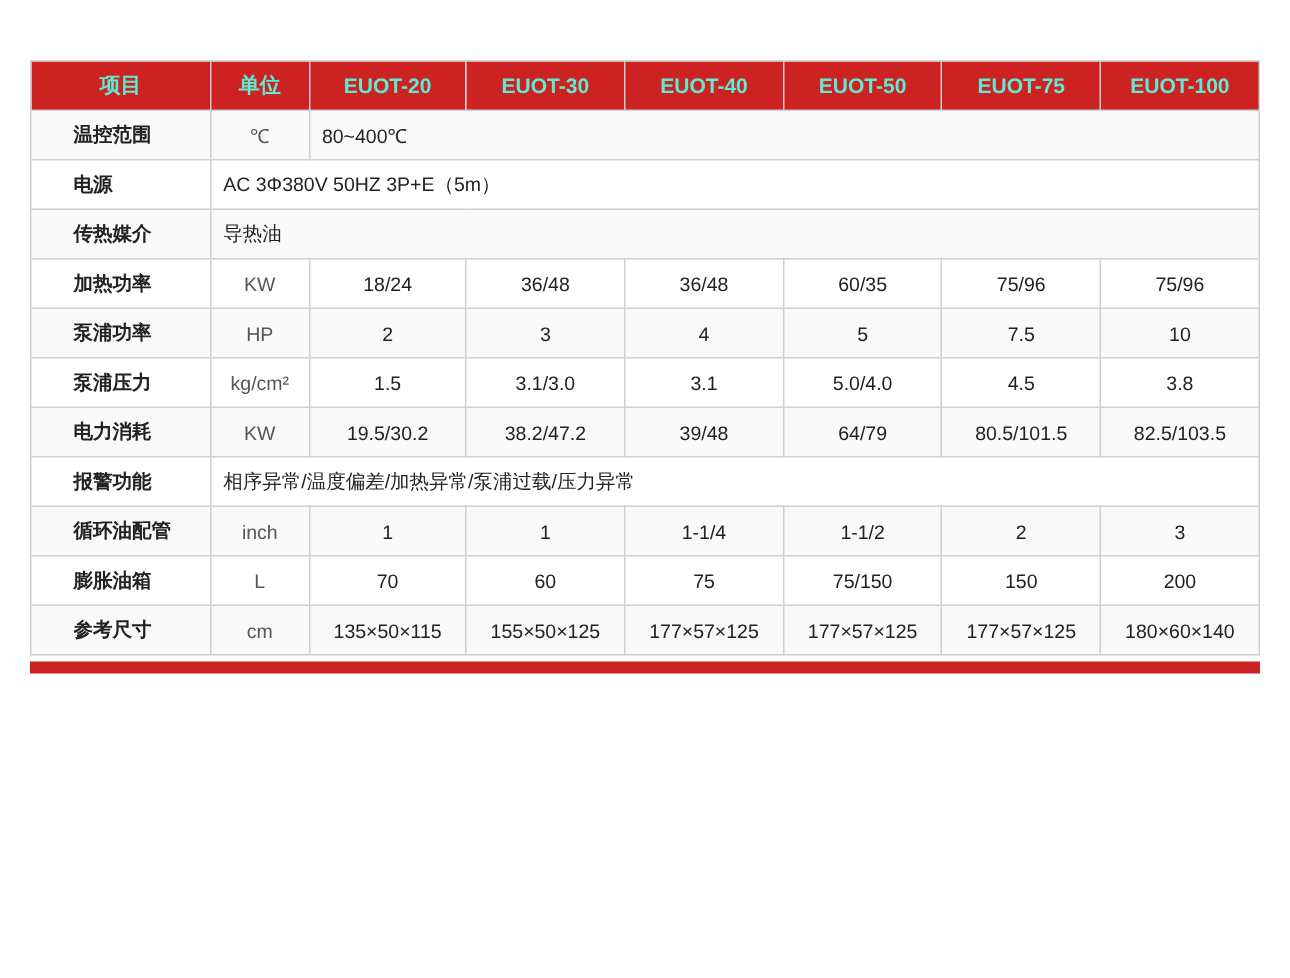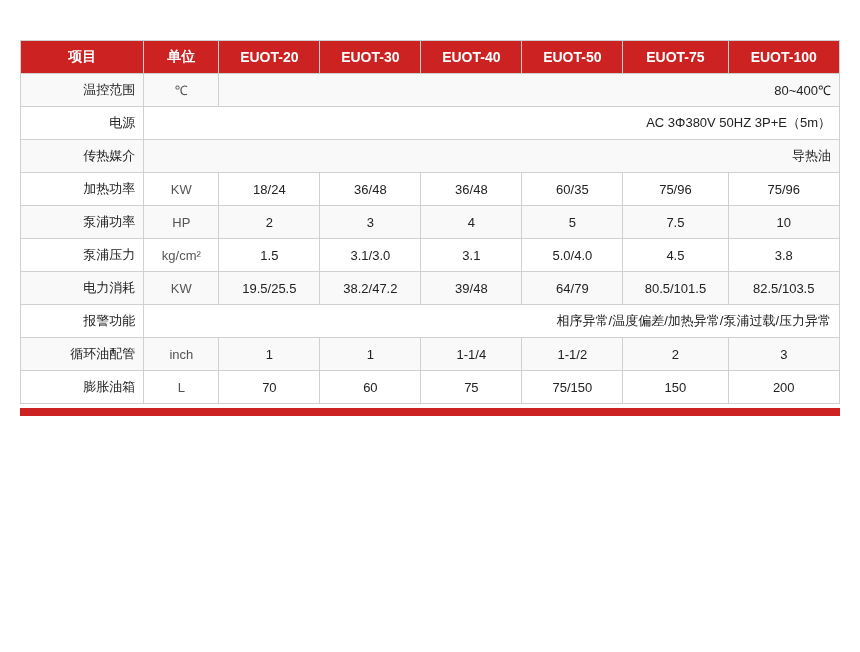--- a/index.html
+++ b/index.html
@@ -37,41 +37,41 @@
     .param-table th, .param-table td {
       border: 1px solid #d0d0d0;
       padding: 7px 8px;
       text-align: center;
       color: #222;
     }
     .param-table thead tr {
       background-color: #cc2222;
     }
     .param-table thead th {
-      color: #ffffff;
+      color: #5eead4;
       font-weight: bold;
       font-size: 14px;
     }
     .param-table tbody tr:nth-child(odd) {
       background-color: #f9f9f9;
     }
     .param-table tbody tr:nth-child(even) {
       background-color: #fff;
     }
     .param-table td.row-label {
-      text-align: right;
-      padding-left: 18px;
-      font-weight: 400;
+      text-align: left;
+      padding-left: 28px;
+      font-weight: 700;
       white-space: nowrap;
     }
     .param-table td.unit-cell {
       color: #555;
     }
     .param-table td.span-cell {
-      text-align: right;
+      text-align: left;
     }
     .bottom-bar {
       width: 820px;
       height: 8px;
       background: #cc2222;
       margin-top: 4px;
     }
   </style>
 </head>
 <body>
@@ -134,21 +134,21 @@
         <td>1.5</td>
         <td>3.1/3.0</td>
         <td>3.1</td>
         <td>5.0/4.0</td>
         <td>4.5</td>
         <td>3.8</td>
       </tr>
       <tr>
         <td class="row-label">电力消耗</td>
         <td class="unit-cell">KW</td>
-        <td>19.5/25.5</td>
+        <td>19.5/30.2</td>
         <td>38.2/47.2</td>
         <td>39/48</td>
         <td>64/79</td>
         <td>80.5/101.5</td>
         <td>82.5/103.5</td>
       </tr>
       <tr>
         <td class="row-label">报警功能</td>
         <td colspan="7" class="span-cell">相序异常/温度偏差/加热异常/泵浦过载/压力异常</td>
       </tr>
@@ -165,16 +165,26 @@
       <tr>
         <td class="row-label">膨胀油箱</td>
         <td class="unit-cell">L</td>
         <td>70</td>
         <td>60</td>
         <td>75</td>
         <td>75/150</td>
         <td>150</td>
         <td>200</td>
       </tr>
+      <tr>
+        <td class="row-label">参考尺寸</td>
+        <td class="unit-cell">cm</td>
+        <td>135×50×115</td>
+        <td>155×50×125</td>
+        <td>177×57×125</td>
+        <td>177×57×125</td>
+        <td>177×57×125</td>
+        <td>180×60×140</td>
+      </tr>
     </tbody>
 </table>
 
 <div class="bottom-bar"></div>
 
 </body></html>

